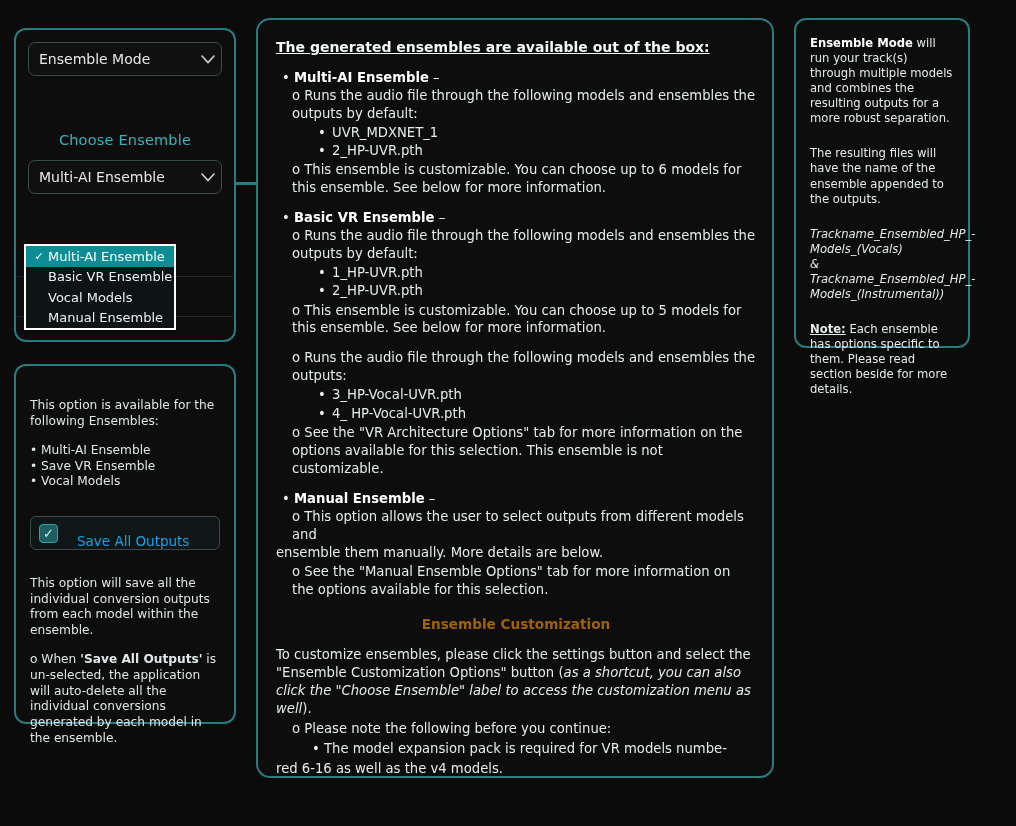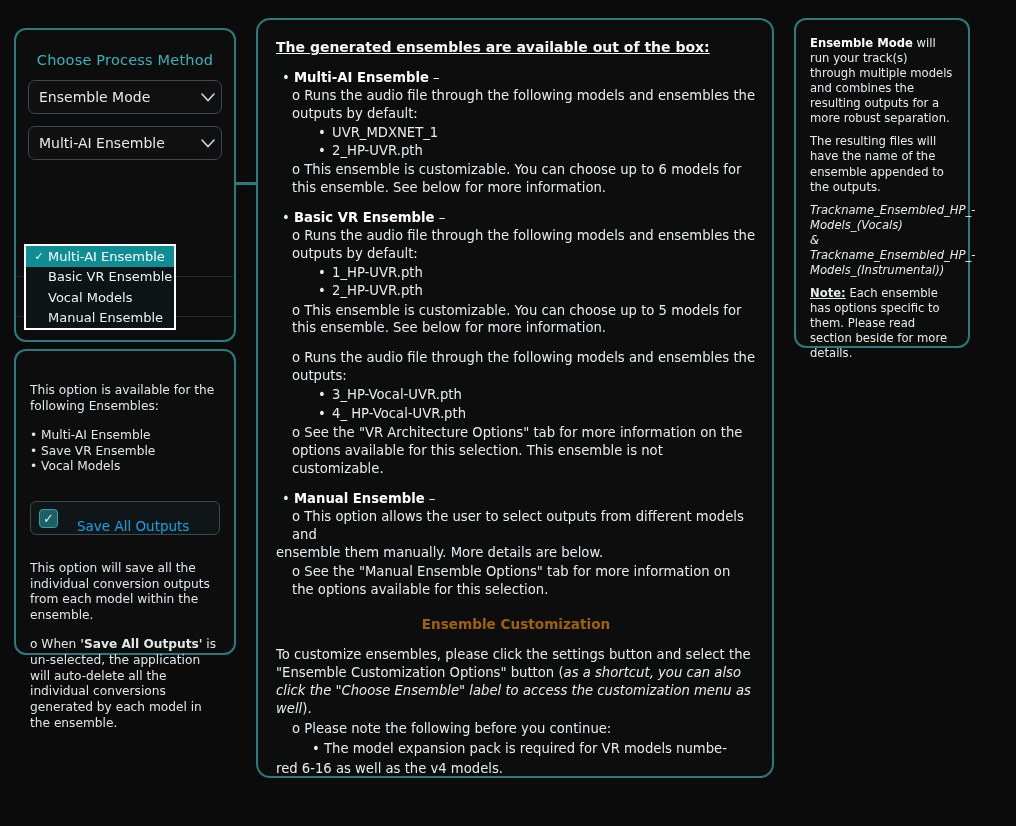--- a/index.html
+++ b/index.html
@@ -109,23 +109,23 @@
     position: absolute;
     left: 1px;
     right: 1px;
     height: 1px;
     background: #1d2628;
   }
 
   
   #save-panel {
     left: 14px;
-    top: 349px;
+    top: 364px;
     width: 222px;
-    height: 306px;
+    height: 360px;
     border-radius: 12px;
   }
   .body-text {
     color: #dfe7e8;
     font-size: 12.2px;
     line-height: 1.28;
     padding: 0 14px;
   }
   #save-panel .p1 { margin-top: 32px; }
   .save-btn {
@@ -221,21 +221,21 @@
     height: 330px;
     border-radius: 12px;
   }
   .note-inner {
     padding: 16px 14px 10px 14px;
     color: #e4ecec;
     font-size: 11.6px;
     line-height: 1.3;
   }
   .note-inner b { color: #ffffff; }
-  .note-inner .sp { margin-top: 8px; }
+  .note-inner .sp { margin-top: 20px; }
   .note-inner .ital { font-style: italic; }
   .note-u { text-decoration: underline; font-weight: bold; }
 
   
   #connector {
     position: absolute;
     left: 236px;
     top: 182px;
     width: 22px;
     height: 3px;
@@ -243,31 +243,31 @@
   }
 </style>
 </head>
 <body>
 
 <div class="root">
 
   <div id="connector"></div>
 
   <div class="panel" id="process-panel">
-    <div class="label-heading">Choose Process Method</div>
 
     <div class="combo">
       <span class="combo-text">Ensemble Mode</span>
       <span class="chev">
         <svg width="14" height="9" viewBox="0 0 14 9">
             <path d="M1 1 L7 7.5 L13 1" stroke="#cfd6d7" stroke-width="1.6" fill="none" stroke-linecap="round"></path>
           </svg>
       </span>
     </div>
 
+    <div class="label-heading" id="ensemble-heading">Choose Ensemble</div>
 
     <div class="combo">
       <span class="combo-text">Multi-AI Ensemble</span>
       <span class="chev">
         <svg width="14" height="9" viewBox="0 0 14 9">
             <path d="M1 1 L7 7.5 L13 1" stroke="#cfd6d7" stroke-width="1.6" fill="none" stroke-linecap="round"></path>
           </svg>
       </span>
     </div>
 

